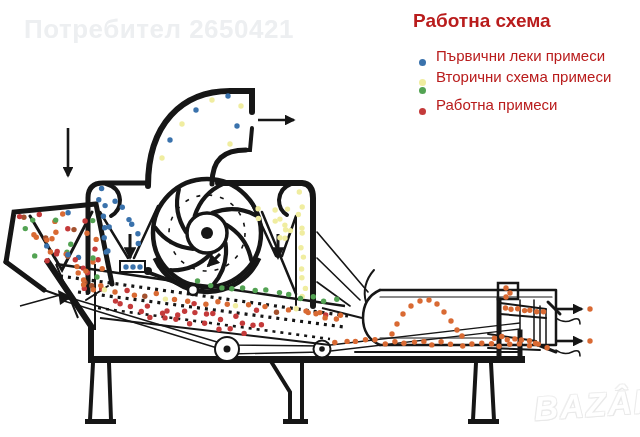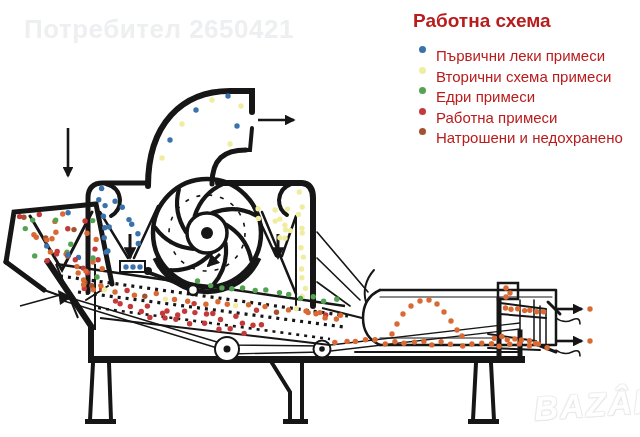--- a/index.html
+++ b/index.html
@@ -5,21 +5,21 @@
   html,body{margin:0;padding:0;background:#fff;}
   #stage{position:relative;width:640px;height:437px;background:#fff;overflow:hidden;
          font-family:"Liberation Sans",sans-serif;}
   
   .wm-user{position:absolute;left:24px;top:14px;font-size:26px;font-weight:700;
            color:#edeff1;letter-spacing:0.5px;user-select:none;}
   
   .legend{position:absolute;left:413px;top:10px;width:225px;color:#b91c1c;}
   .legend-title{font-size:19px;font-weight:700;margin:0 0 14px 0;}
   .legend-list{list-style:none;margin:0;padding:0;}
-  .legend-list li{display:flex;align-items:flex-start;font-size:15px;line-height:19.5px;margin-bottom:1px;}
+  .legend-list li{display:flex;align-items:flex-end;font-size:15px;line-height:19.5px;margin-bottom:1px;}
   .lg-dot{width:7px;height:7px;border-radius:50%;margin:0 10px 0 6px;flex:0 0 auto;}
   
   #mach{position:absolute;left:0;top:0;}
   
   .wm-logo{position:absolute;left:534px;top:386px;font-size:33px;font-weight:900;
            font-style:italic;color:#fff;letter-spacing:2px;transform:rotate(-4deg);
            text-shadow:-1px 1px 0 #e9e9e9,1px 1px 0 #e9e9e9,1px -1px 0 #efefef,-1px -1px 0 #efefef;
            user-select:none;}
 </style>
 </head>
@@ -369,27 +369,22 @@
       <li>
         <span class="lg-dot" style="background: rgb(58, 114, 172);"></span>
         <span>Първични леки примеси</span>
         </li>
       <li>
         <span class="lg-dot" style="background: rgb(240, 237, 160);"></span>
         <span>Вторични схема примеси</span>
         </li>
       <li>
         <span class="lg-dot" style="background: rgb(83, 163, 83);"></span>
-        <span>Едри примеси</span>
         </li>
       <li>
         <span class="lg-dot" style="background: rgb(196, 58, 58);"></span>
         <span>Работна примеси</span>
         </li>
-      <li>
-        <span class="lg-dot" style="background: rgb(163, 81, 46);"></span>
-        <span>Натрошени и недохранено</span>
-        </li>
     </ul>
   </div>
 
   <div class="wm-logo">BAZÂR</div>
 </div>
 
 </body></html>

